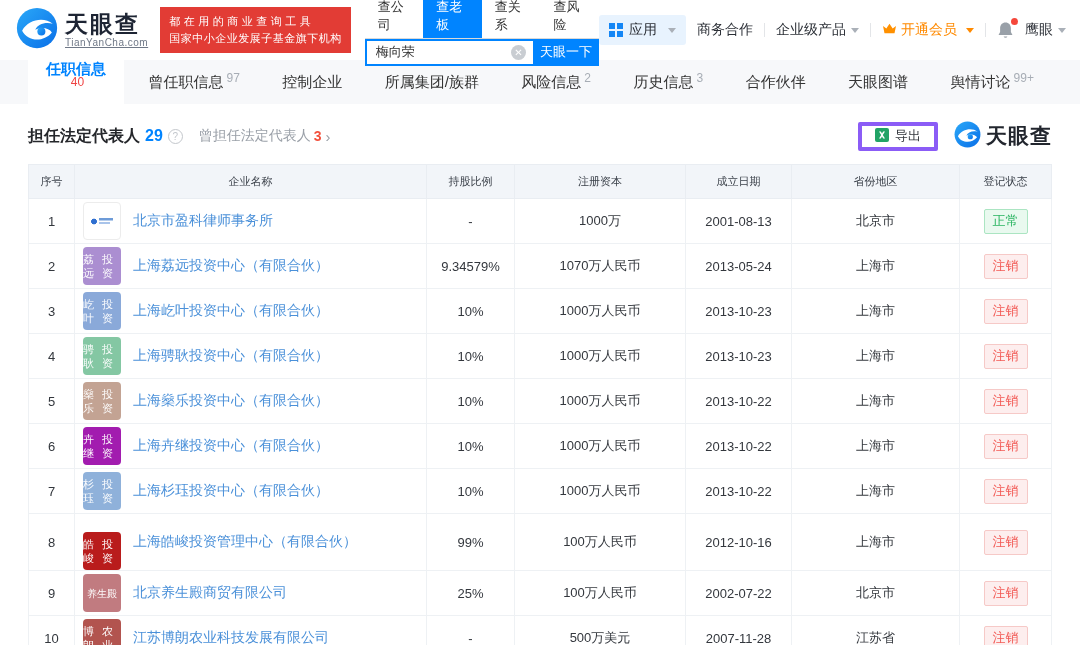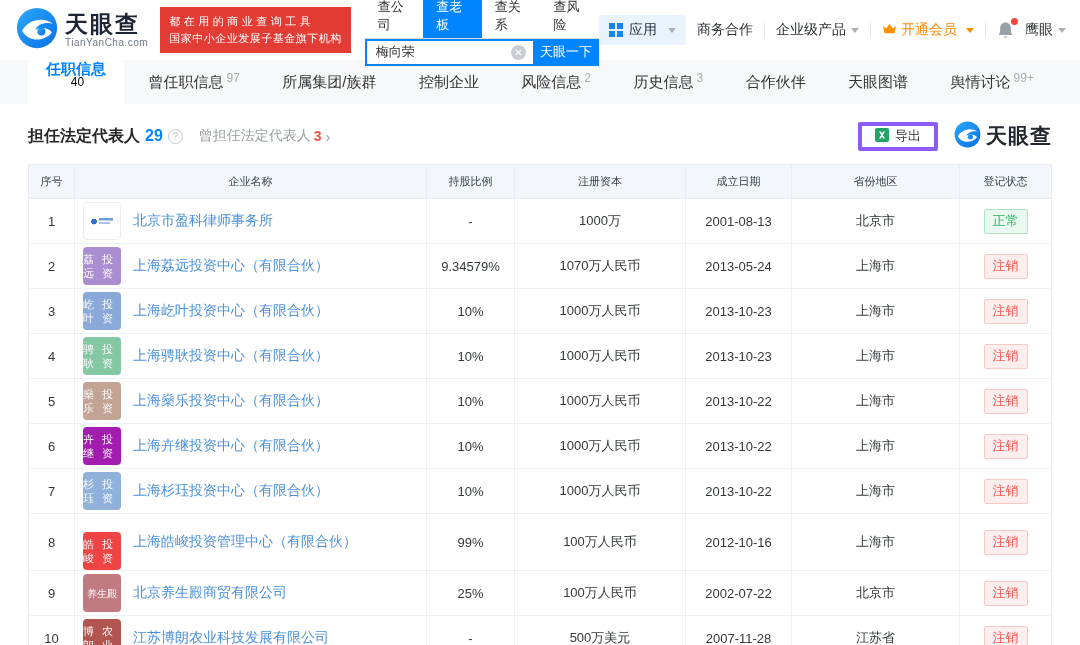--- a/index.html
+++ b/index.html
@@ -41,21 +41,21 @@
   .vip .caret { border-top-color:#ff8a00; }
   .vdiv { width:1px; height:14px; background:#e3e5e8; }
   .bell-wrap { position:relative; display:inline-flex; cursor:pointer; }
   .bell-dot { position:absolute; top:-3px; right:-4px; width:7px; height:7px; border-radius:50%; background:#f5473b; }
 
   
   .tabs { height:44px; background:#f7f8fa; display:flex; align-items:stretch; padding:0 28px; justify-content:space-between; }
   .tab { display:flex; align-items:center; padding:0 18px; font-size:15px; color:#333; cursor:pointer; }
   .tab .cnt { font-size:12px; color:#a7adb5; margin-left:3px; position:relative; top:-4px; }
   .tab.active { background:#fff; color:#0084ff; font-weight:bold;flex-direction:column; }
-  .tab.active .cnt { color:#000000; font-weight:normal; }
+  .tab.active .cnt { color:#ef4444; font-weight:normal; }
 
   
   .section-head { display:flex; align-items:center; padding:0 28px; margin-top:17px; height:30px; }
   .sec-title { font-size:16px; font-weight:bold; color:#25272b; }
   .sec-count { font-size:16px; font-weight:bold; color:#0084ff; margin:0 5px; }
   .q-icon { width:15px; height:15px; border:1px solid #c3c7cc; border-radius:50%; color:#c3c7cc; font-size:10px; line-height:13px; text-align:center; margin-right:16px; cursor:pointer; }
   .sec-secondary { display:inline-flex; align-items:center; color:#9aa0a8; font-size:14px; cursor:pointer; text-decoration:none; }
   .sec-secondary b { color:#f3503c; margin:0 3px; font-weight:bold; }
   .sec-arrow { color:#9aa0a8; font-size:15px; margin-left:1px; }
   .sec-right { margin-left:auto; display:flex; align-items:center; gap:16px; }
@@ -99,21 +99,21 @@
                 <stop offset="1" stop-color="#0a6fe8"></stop>
           </linearGradient>
             </defs>
           <circle cx="24" cy="24" r="23" fill="url(#g1)"></circle>
           <path d="M7 27 C14 14 32 11 42 19 C32 17 25 20 22 26 C29 22 38 24 41 29 C31 41 13 39 7 27 Z" fill="#fff"></path>
           <circle cx="29" cy="28" r="4.6" fill="url(#g1)"></circle>
         </svg>
       </span>
       <span class="logo-text">
         <span class="cn">天眼查</span>
-        <span class="en" style="display:block;">TianYanCha.com</span>
+        <span class="en" style="display:block;text-decoration:underline;">TianYanCha.com</span>
       </span>
     </div>
 
     <div class="promo">
       <div class="l1">都在用的商业查询工具</div>
       <div class="l2">国家中小企业发展子基金旗下机构</div>
     </div>
 
     <div class="search-area">
       <div class="search-tabs">
@@ -171,24 +171,24 @@
   <nav class="tabs">
       <div class="tab active">
         <span>任职信息</span>
         <span class="cnt">40</span>
       </div>
       <div class="tab">
         <span>曾任职信息</span>
         <span class="cnt">97</span>
       </div>
       <div class="tab">
+        <span>控制企业</span>
+      </div>
+      <div class="tab">
         <span>所属集团/族群</span>
-      </div>
-      <div class="tab">
-        <span>控制企业</span>
       </div>
       <div class="tab">
         <span>风险信息</span>
         <span class="cnt">2</span>
       </div>
       <div class="tab">
         <span>历史信息</span>
         <span class="cnt">3</span>
       </div>
       <div class="tab">
@@ -391,21 +391,21 @@
     <td>上海市</td>
     <td>
       <span class="badge badge-red">注销</span>
     </td>
   </tr>
 
   <tr>
     <td>8</td>
     <td class="name-cell">
       <div class="name-wrap">
-        <span class="clogo" style="background: #ef4444; margin-top: 18px;">
+        <span class="clogo" style="background: #b91c1c; margin-top: 18px;">
           <span>皓峻</span>
           <span>投资</span>
         </span>
         <a class="cname">上海皓峻投资管理中心（有限合伙）</a>
       </div>
     </td>
     <td>99%</td>
     <td>100万人民币</td>
     <td>2012-10-16</td>
     <td>上海市</td>

